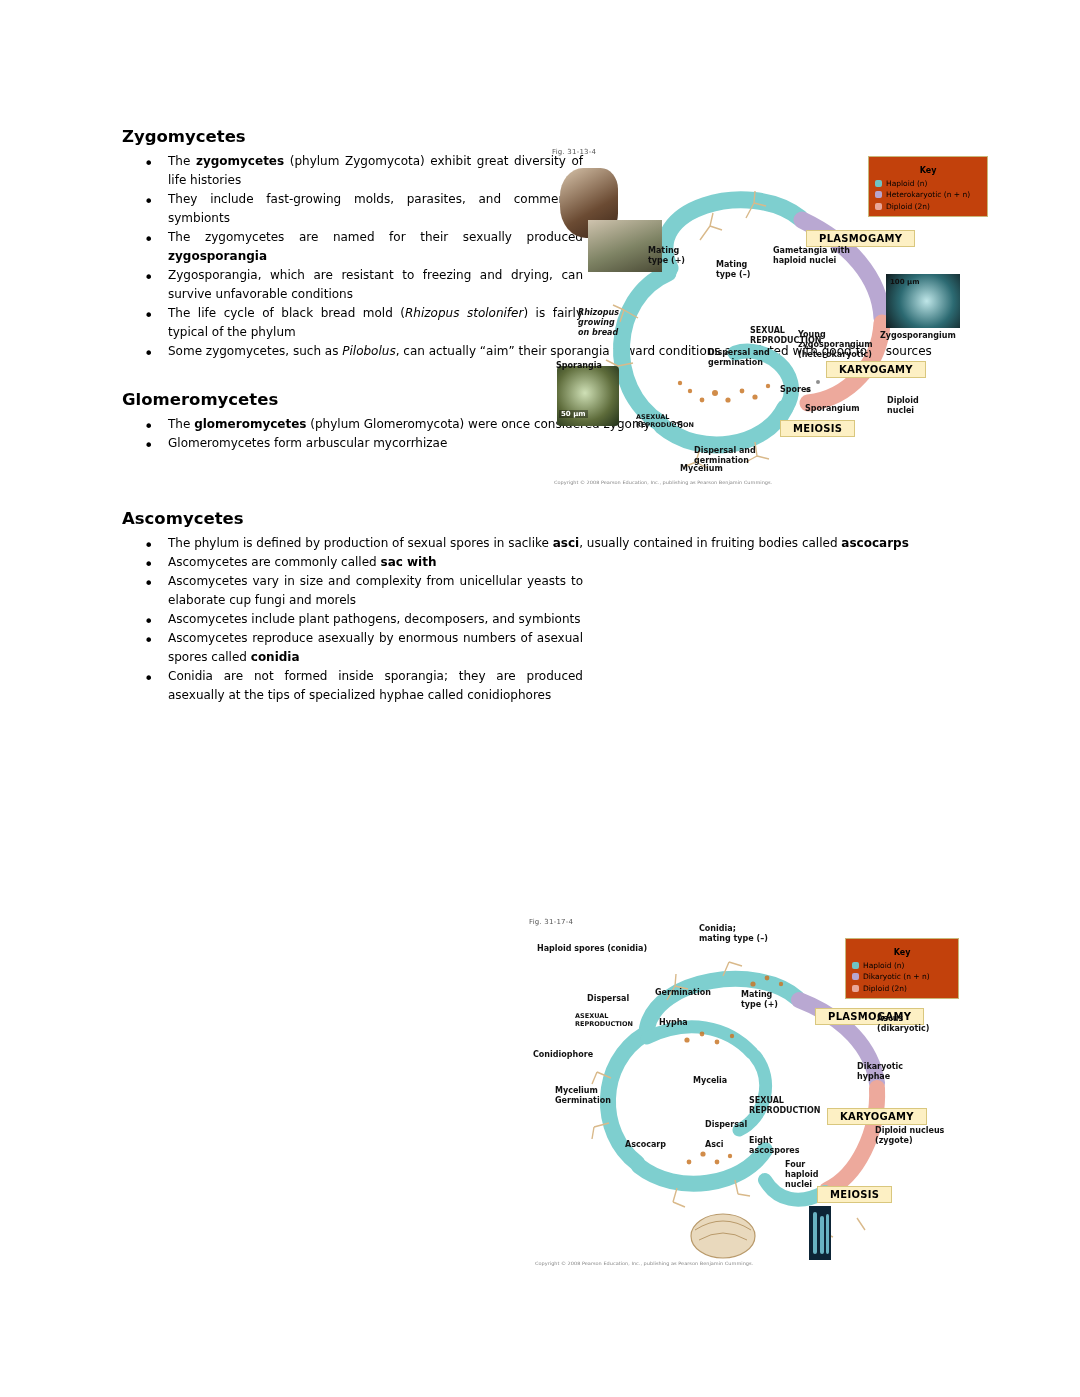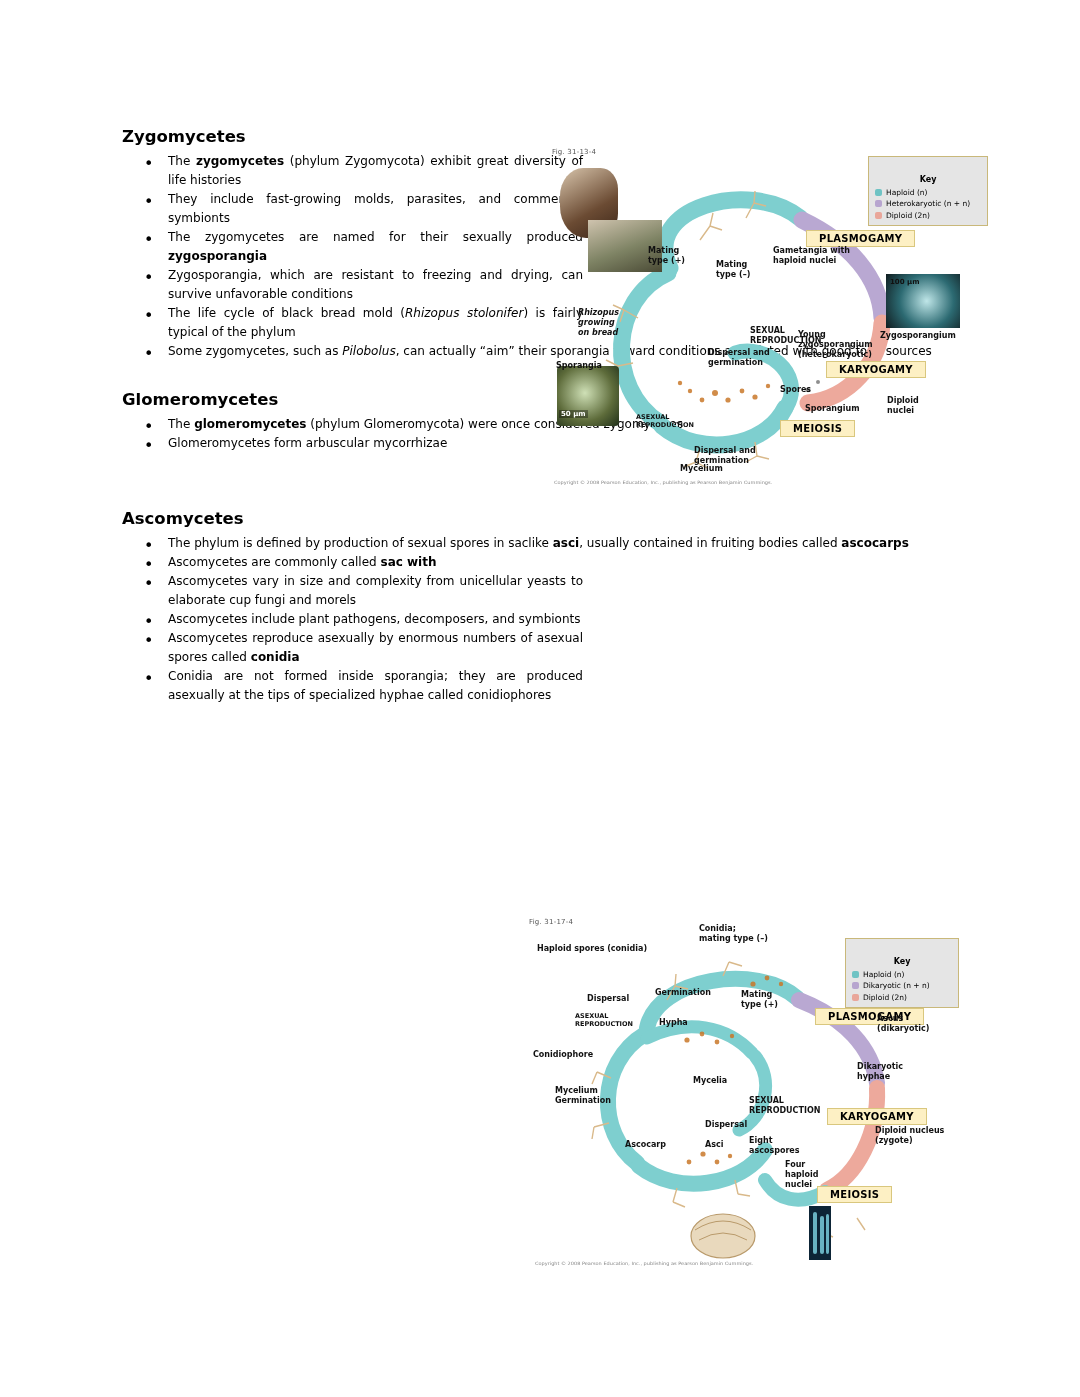--- a/index.html
+++ b/index.html
@@ -79,22 +79,22 @@
   }
   .fig-copy {
     position: absolute;
     font-size: 5px;
     color: #888;
     transform: scaleY(0.9);
   }
   .keybox {
     position: absolute;
     border: 1px solid #c9b87a;
-    background: #e5e5e5;
-    padding: 17px 6px 4px 6px;
+    background: #c2410c;
+    padding: 8px 6px 4px 6px;
     font-size: 7.5px;
     line-height: 1.5;
   }
   .keybox .ktitle {
     text-align: center;
     font-weight: bold;
     font-size: 8px;
     margin-bottom: 1px;
   }
   .keyrow { white-space: nowrap; }

